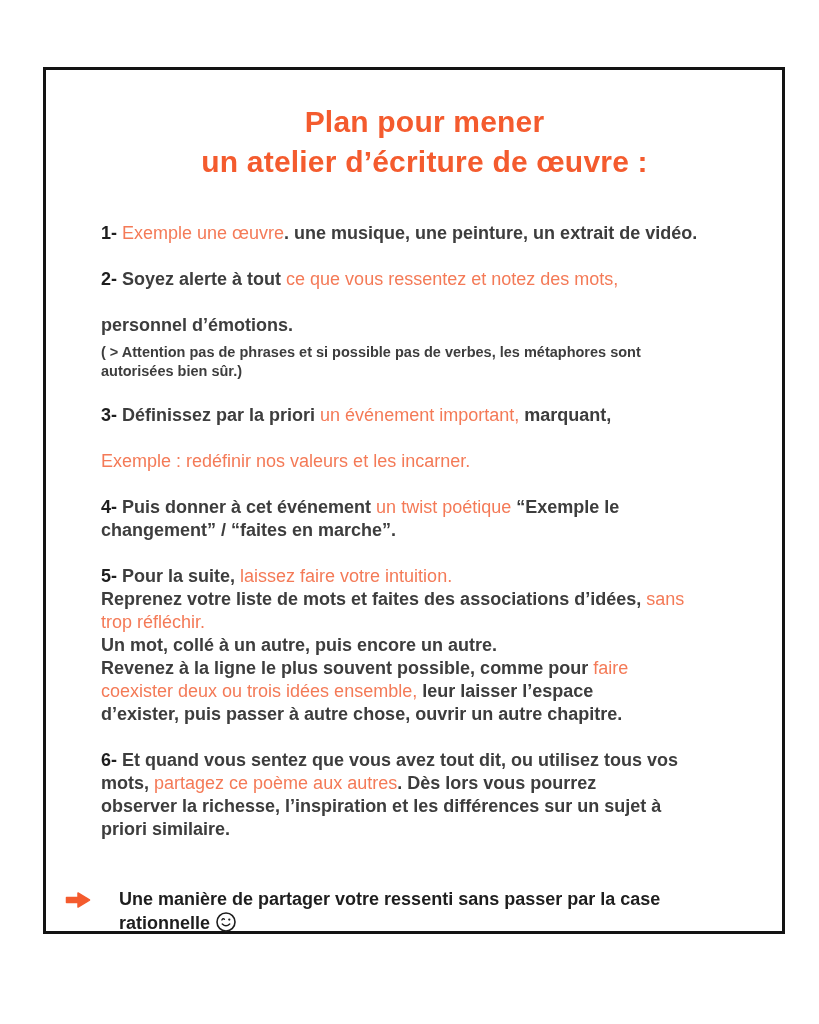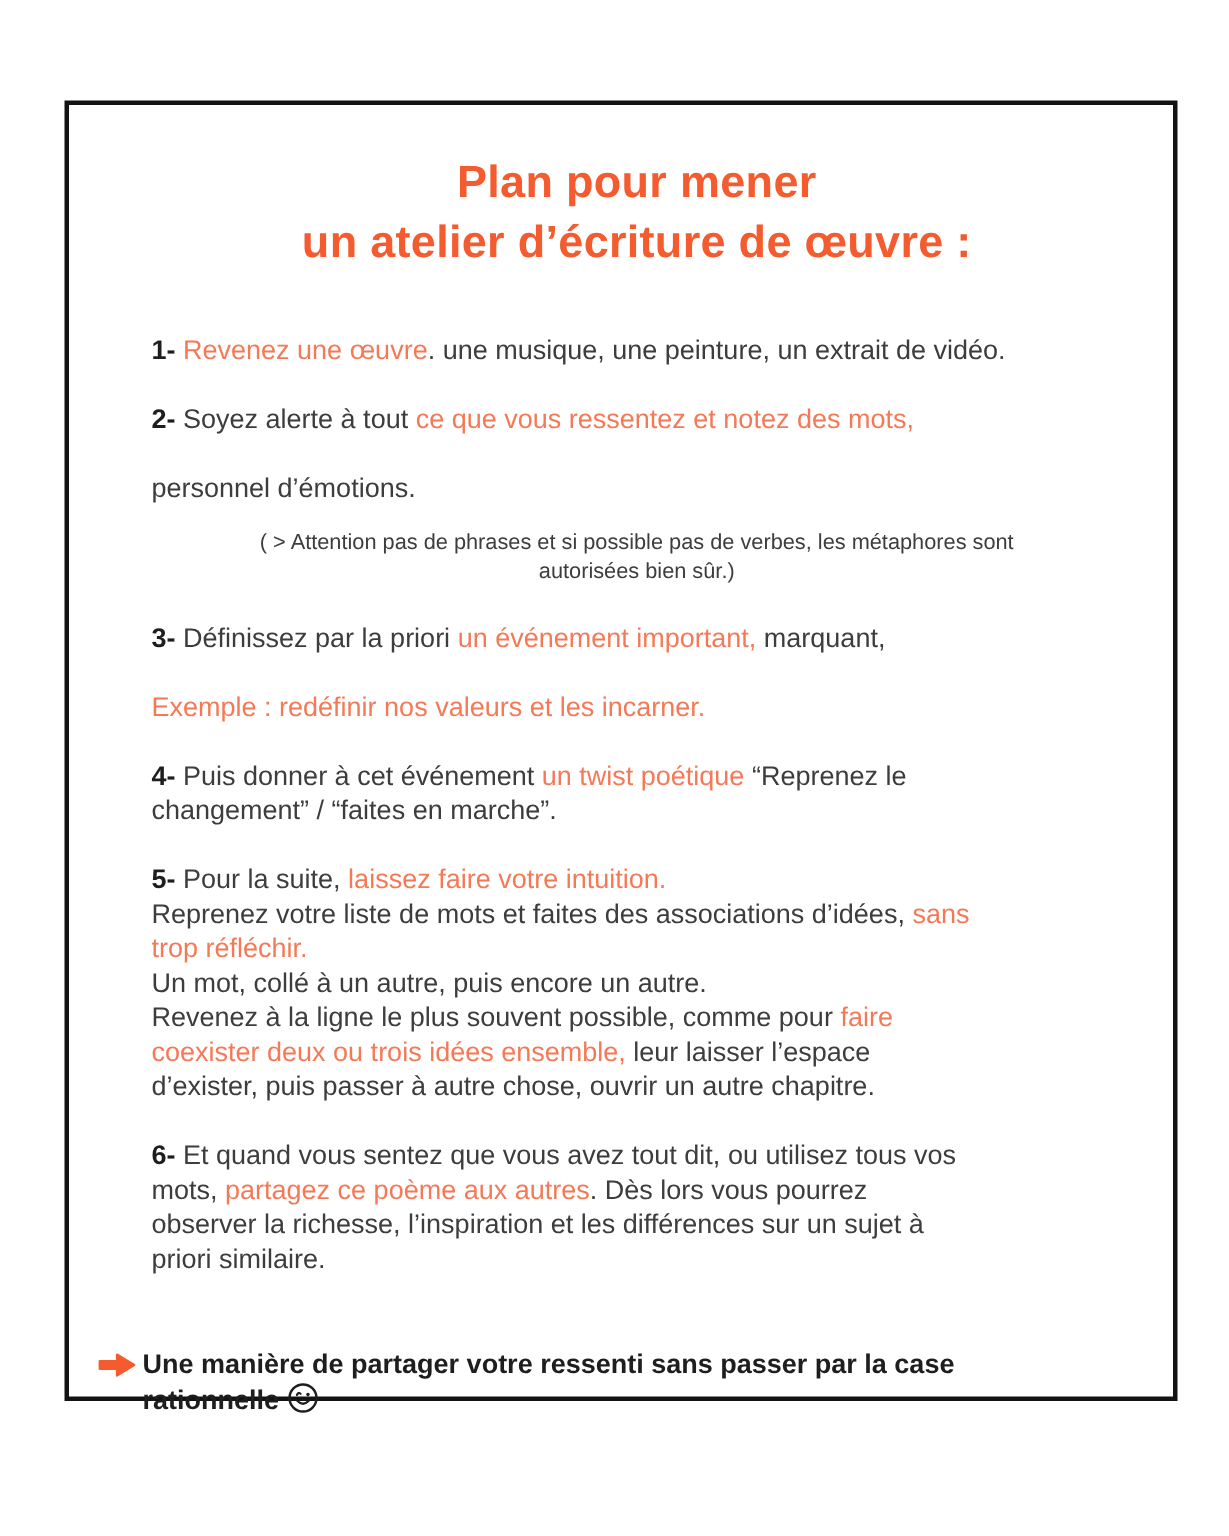--- a/index.html
+++ b/index.html
@@ -40,39 +40,38 @@
     font-size: 18px;
     line-height: 23px;
   }
   p.step {
     margin: 23px 0 0 0;
   }
   p.step:first-of-type {
     margin-top: 40px;
   }
   p.note {
-    margin: 16px 0 0 0;
+    margin: 6px 0 0 0;
     font-size: 14.5px;
     line-height: 19px;
-    text-align: center;
   }
-  .seg-n { color: var(--body-text, #3d3d3d); }
+  .seg-n { color: var(--body-text, #3d3d3d); font-weight: bold; }
   .seg-o { color: var(--highlight-orange, #f47a57); }
   .seg-b { color: var(--bold-text, #1e1e1e); font-weight: 700; }
   .footer-callout {
     display: flex;
     align-items: flex-start;
     margin: 46px 0 0 -36px; 
   }
   .footer-callout .arrow-wrap {
     flex: 0 0 26px;
     margin-top: 3px;
   }
   .footer-text {
-    margin-left: 4px;
+    margin-left: 28px;
     font-weight: 700;
     color: var(--bold-text, #1e1e1e);
     font-size: 18px;
     line-height: 24px;
   }
   .emoji {
     vertical-align: -4px;
     margin-left: 5px;
   }
 </style>
@@ -81,25 +80,25 @@
 
 <div class="canvas">
   <div class="sheet">
 
     <h1 class="title">
       <span>Plan pour mener</span><br>
       <span>un atelier d’écriture de œuvre :</span>
     </h1>
 
     <div class="body-text">
-      <p class="step"><span class="seg-b">1- </span><span class="seg-o">Revenez une œuvre</span><span class="seg-n">. une musique, une peinture, un extrait de vidéo.</span></p>
+      <p class="step"><span class="seg-b">1- </span><span class="seg-o">Exemple une œuvre</span><span class="seg-n">. une musique, une peinture, un extrait de vidéo.</span></p>
       <p class="step"><span class="seg-b">2- </span><span class="seg-n">Soyez alerte à tout </span><span class="seg-o">ce que vous ressentez et notez des mots,</span><br><br><span class="seg-n">personnel d’émotions.</span></p>
       <p class="note"><span class="seg-n">( &gt; Attention pas de phrases et si possible pas de verbes, les métaphores sont</span><br><span class="seg-n">autorisées bien sûr.)</span></p>
       <p class="step"><span class="seg-b">3- </span><span class="seg-n">Définissez par la priori </span><span class="seg-o">un événement important,</span><span class="seg-n"> marquant,</span><br><br><span class="seg-o">Exemple : redéfinir nos valeurs et les incarner.</span></p>
-      <p class="step"><span class="seg-b">4- </span><span class="seg-n">Puis donner à cet événement </span><span class="seg-o">un twist poétique</span><span class="seg-n"> “Reprenez le</span><br><span class="seg-n">changement” / “faites en marche”.</span></p>
+      <p class="step"><span class="seg-b">4- </span><span class="seg-n">Puis donner à cet événement </span><span class="seg-o">un twist poétique</span><span class="seg-n"> “Exemple le</span><br><span class="seg-n">changement” / “faites en marche”.</span></p>
       <p class="step"><span class="seg-b">5- </span><span class="seg-n">Pour la suite, </span><span class="seg-o">laissez faire votre intuition.</span><br><span class="seg-n">Reprenez votre liste de mots et faites des associations d’idées, </span><span class="seg-o">sans</span><br><span class="seg-o">trop réfléchir.</span><br><span class="seg-n">Un mot, collé à un autre, puis encore un autre.</span><br><span class="seg-n">Revenez à la ligne le plus souvent possible, comme pour </span><span class="seg-o">faire</span><br><span class="seg-o">coexister deux ou trois idées ensemble,</span><span class="seg-n"> leur laisser l’espace</span><br><span class="seg-n">d’exister, puis passer à autre chose, ouvrir un autre chapitre.</span></p>
       <p class="step"><span class="seg-b">6- </span><span class="seg-n">Et quand vous sentez que vous avez tout dit, ou utilisez tous vos</span><br><span class="seg-n">mots, </span><span class="seg-o">partagez ce poème aux autres</span><span class="seg-n">. Dès lors vous pourrez</span><br><span class="seg-n">observer la richesse, l’inspiration et les différences sur un sujet à</span><br><span class="seg-n">priori similaire.</span></p>
     </div>
 
     <div class="footer-callout">
       <span class="arrow-wrap">
         <svg width="26" height="20" viewBox="0 0 26 20" aria-hidden="true">
           <path d="M1.5,7.4 H13 V3 L24.5,10 L13,17 V12.6 H1.5 Z" fill="var(--title-orange, #f45b2e)" stroke="var(--title-orange, #f45b2e)" stroke-width="1.5" stroke-linejoin="round"></path>
         </svg>
       </span>

